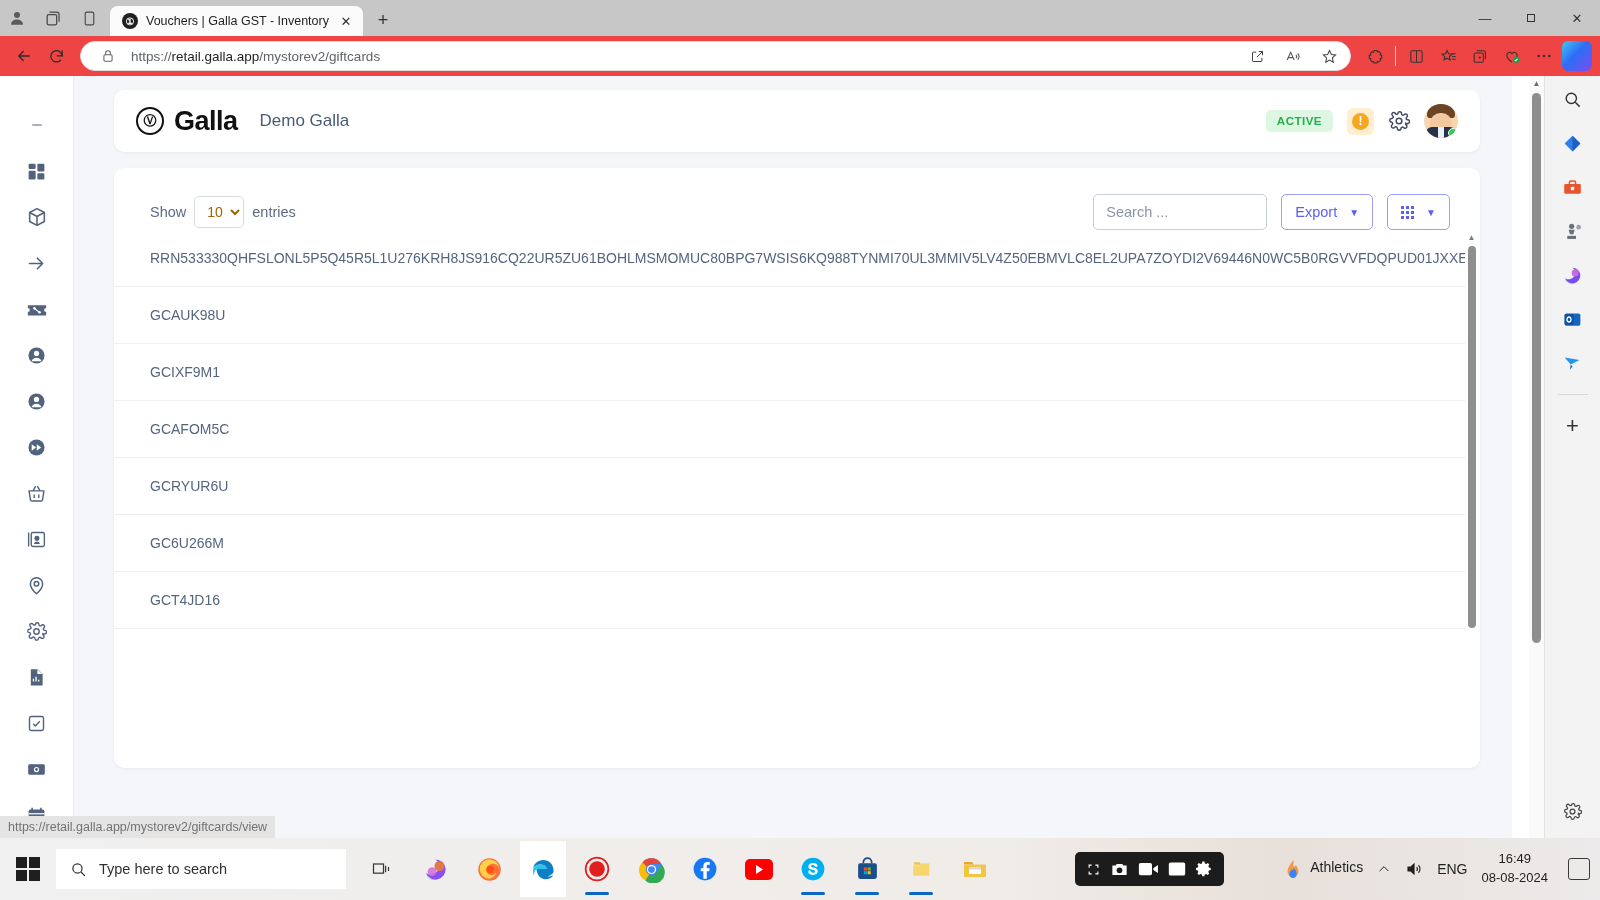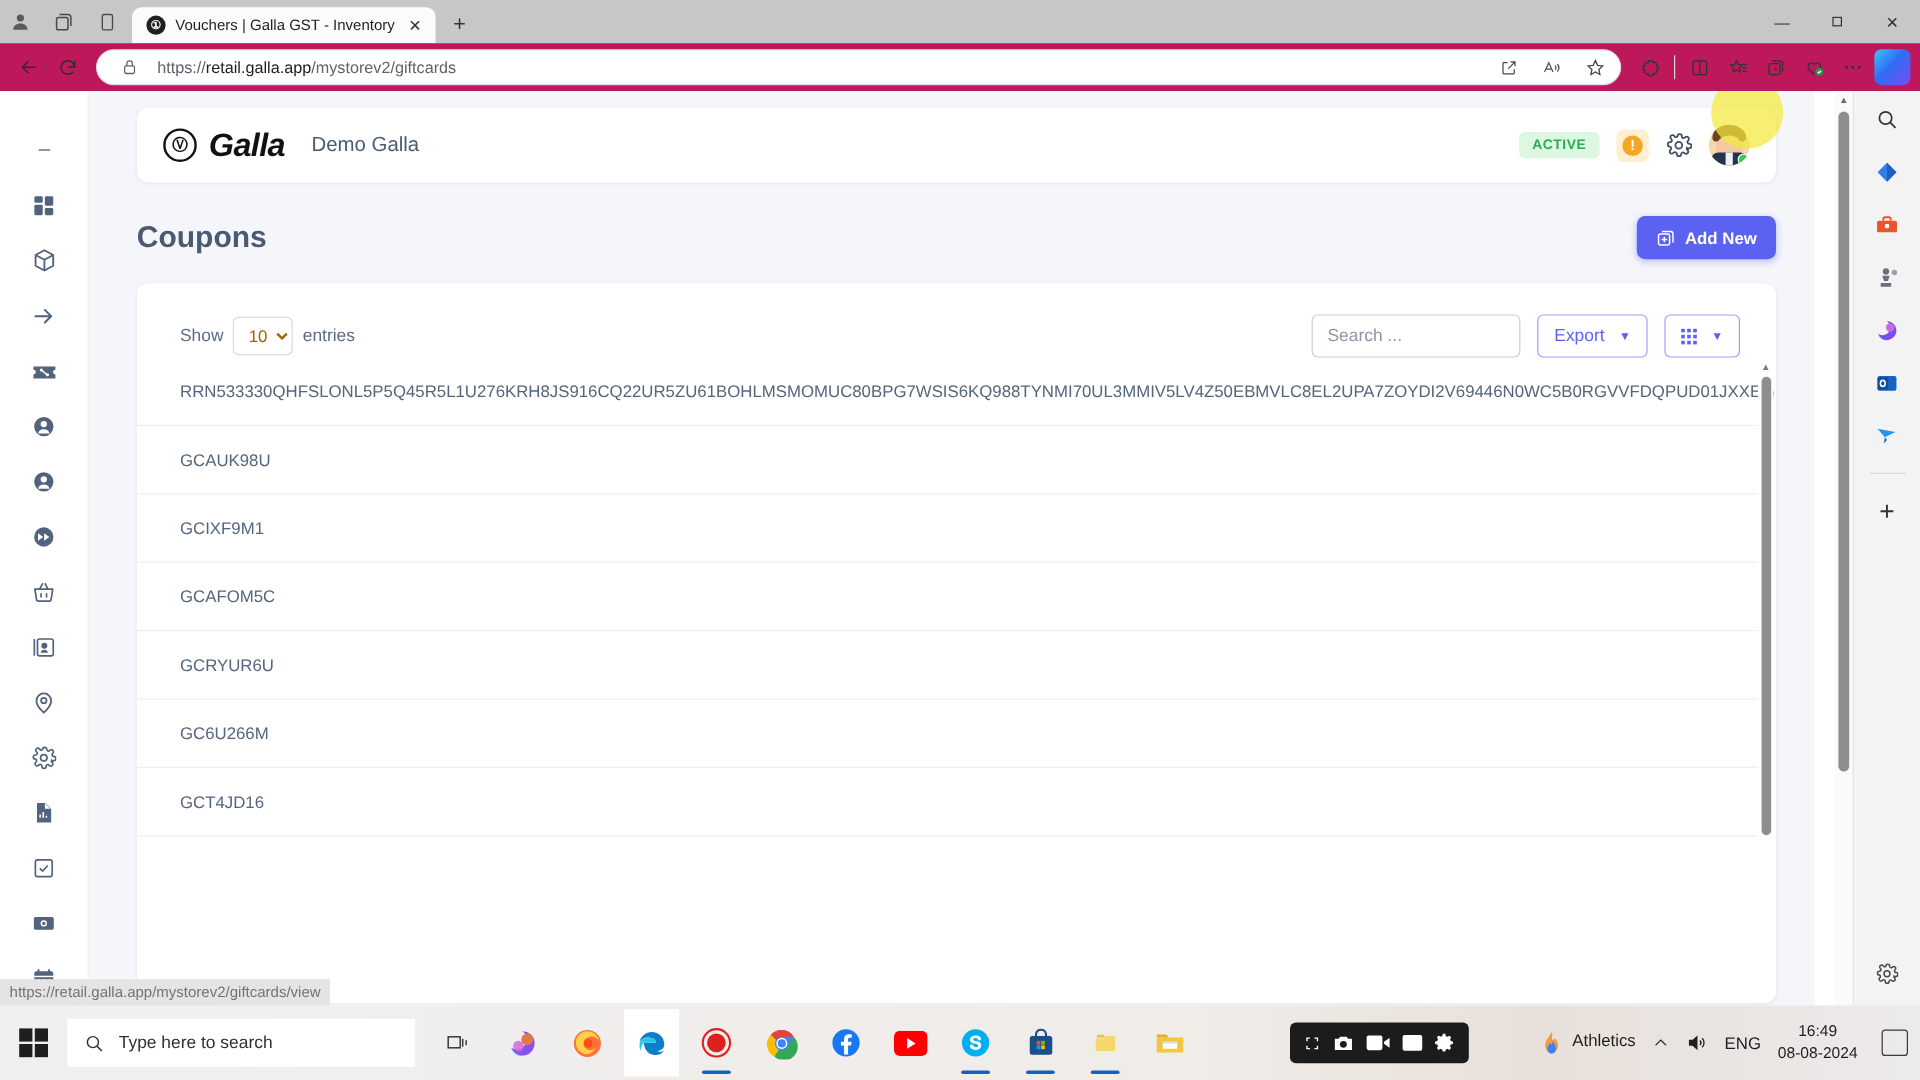--- a/index.html
+++ b/index.html
@@ -35,21 +35,21 @@
   .tab .tabclose { width: 18px; height: 18px; display:flex; align-items:center; justify-content:center;
                    font-size: 13px; color:#333; }
   .newtab { width: 28px; height: 28px; display: flex; align-items: center; justify-content: center;
             font-size: 18px; color: #333; margin: 0 0 2px 6px; }
   .wincontrols { position: absolute; right: 0; top: 0; display: flex; height: 36px; }
   .wc { width: 46px; height: 36px; display: flex; align-items: center; justify-content: center;
         font-size: 13px; color: #333; }
 
   .toolbar {
     position: absolute; top: 36px; left: 0; width: 1600px; height: 40px;
-    background: #be185d; display: flex; align-items: center; padding: 0 8px;
+    background: #ef4444; display: flex; align-items: center; padding: 0 8px;
   }
   .tbtn { width: 32px; height: 32px; border-radius: 6px; display: flex; align-items: center;
           justify-content: center; color: #2b2b2b; flex: none; }
   .omnibox {
     flex: 1; height: 30px; background: #fff; border-radius: 16px;
     display: flex; align-items: center; padding: 0 8px 0 14px; gap: 10px;
     margin: 0 8px; border: 1px solid #ddd;
   }
   .omnibox .url { flex: 1; font-size: 13.5px; color: #5f6368; white-space: nowrap; overflow: hidden; }
   .omnibox .url b { color: #1f1f1f; font-weight: normal; }
@@ -77,21 +77,21 @@
   
   .appbar {
     margin: 14px 32px 0 40px; height: 62px; background: #fff; border-radius: 10px;
     display: flex; align-items: center; padding: 0 22px;
     box-shadow: 0 1px 3px rgba(16,24,40,.06);
   }
   .brand { display: flex; align-items: center; gap: 10px; }
   .brand-mark { width: 28px; height: 28px; border-radius: 50%; border: 2px solid #111;
                 display: flex; align-items: center; justify-content: center;
                 font-size: 13px; font-weight: bold; color: #111; }
-  .brand-name { font-size: 27px; font-weight: bold; color: #111; letter-spacing: -0.5px; font-style: italic; }
+  .brand-name { font-size: 27px; font-weight: bold; color: #111; letter-spacing: -0.5px; }
   .store-name { font-size: 17px; color: #4a5b78; margin-left: 12px; }
   .appbar-right { margin-left: auto; display: flex; align-items: center; gap: 14px; }
   .badge-active { background: #ddf7e3; color: #27ae4f; font-size: 11.5px; font-weight: bold;
                   letter-spacing: .5px; padding: 5px 11px; border-radius: 5px; }
   .warn-chip { width: 27px; height: 27px; border-radius: 6px; background: #ffefd0;
                display: flex; align-items: center; justify-content: center; }
   .warn-dot { width: 17px; height: 17px; border-radius: 50%; background: #f5a623; color:#fff;
               font-size: 12px; font-weight: bold; display:flex; align-items:center; justify-content:center; }
   .gear-ic { color: #3f4d63; }
   .avatar { position: relative; width: 34px; height: 34px; border-radius: 50%;
@@ -465,34 +465,20 @@
           <span class="avatar">
             <i class="hair"></i>
               <i class="face"></i>
               <i class="body"></i>
               <i class="tie"></i>
               <i class="online"></i>
           </span>
         </div>
       </div>
 
-      <div class="page-head">
-        <span class="page-title">Coupons</span>
-        <button class="addnew">
-          <span>
-            <svg width="17" height="17" viewBox="0 0 24 24" fill="none" stroke="#fff" stroke-width="1.8">
-                <rect x="3" y="7" width="13" height="13" rx="2"></rect>
-                <path d="M7 4h10a3 3 0 0 1 3 3v10"></path>
-                <path d="M6.6 13.5h6.4M9.8 10.3v6.4"></path>
-              </svg>
-          </span>
-          <span>Add New</span>
-        </button>
-        <span class="click-halo"></span>
-      </div>
 
       <div class="card">
         <div class="card-tools">
           <div class="show-entries">
             <span>Show</span>
             <select class="len-select">
               <option>10</option>
             </select>
             <span>entries</span>
           </div>

